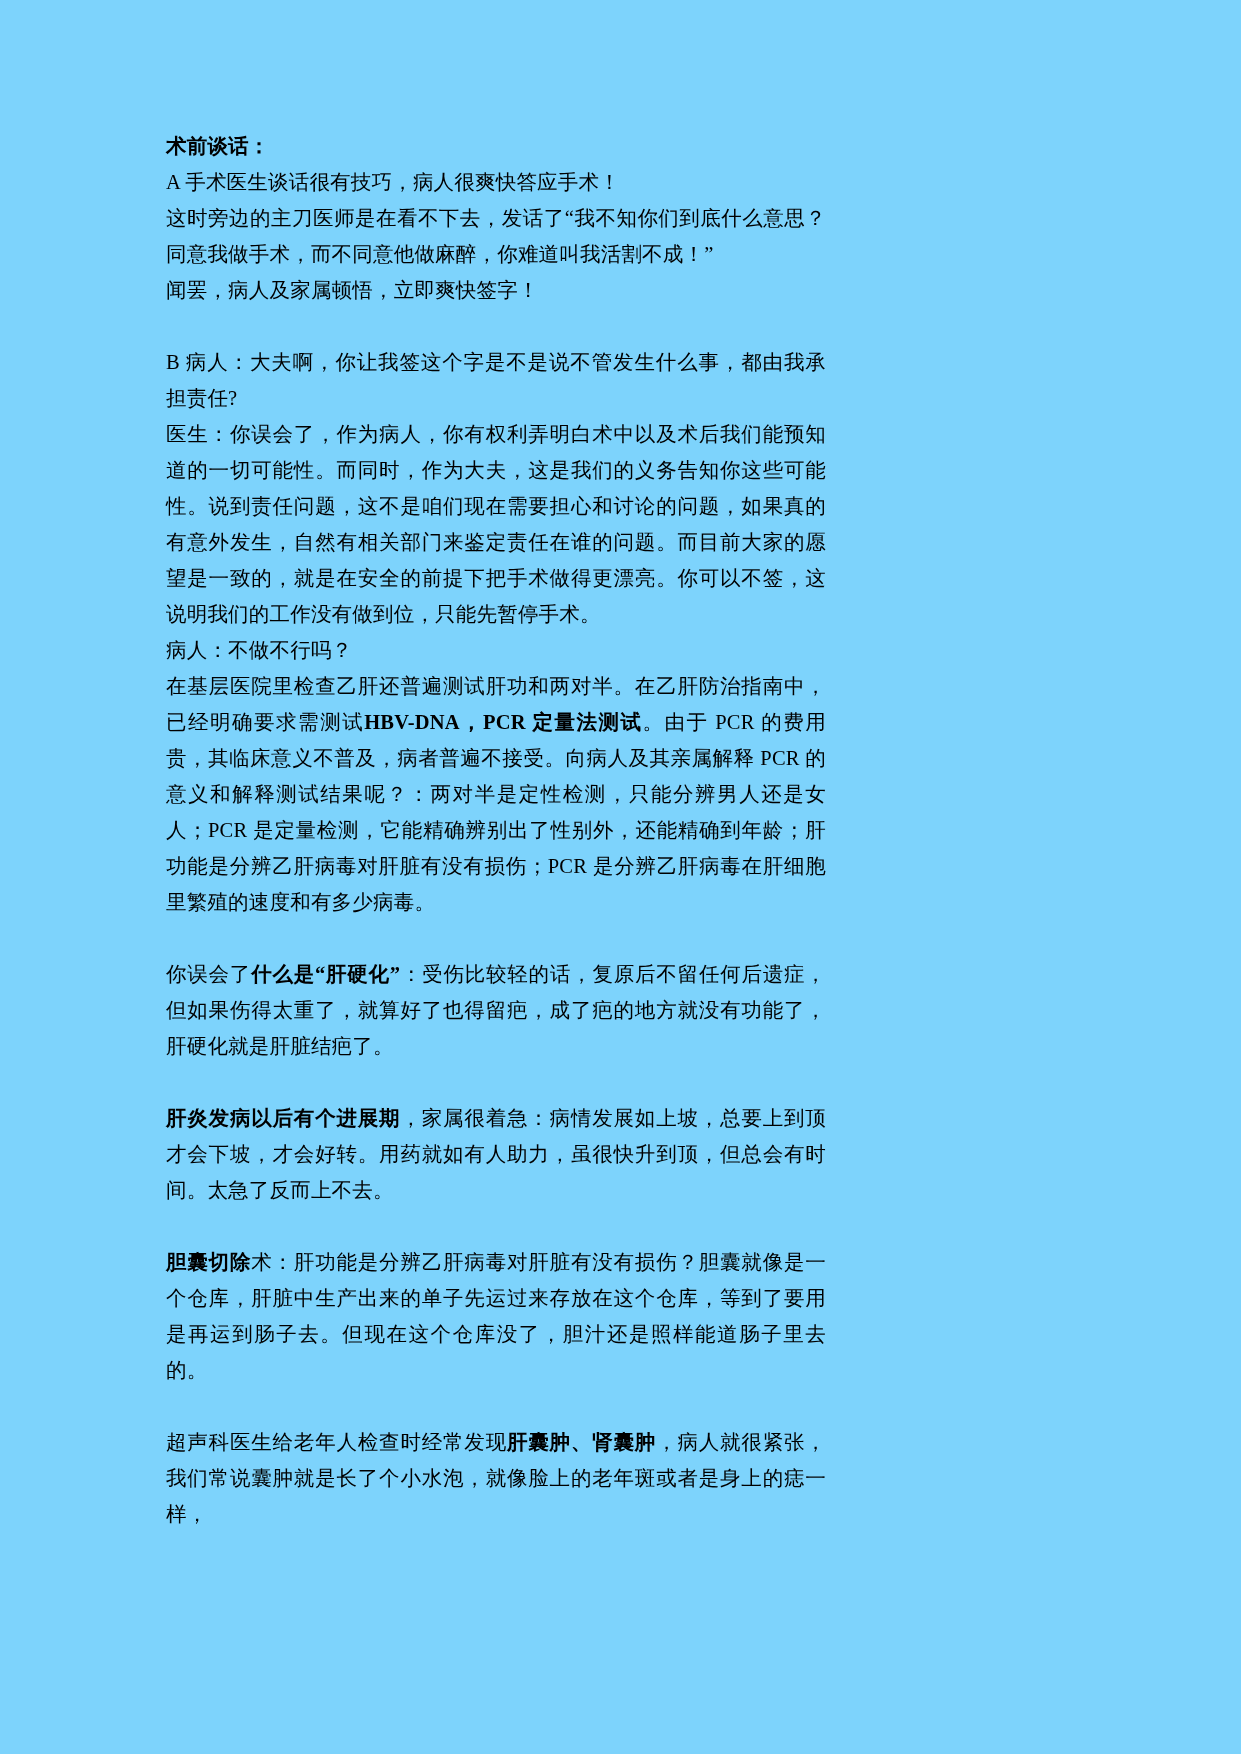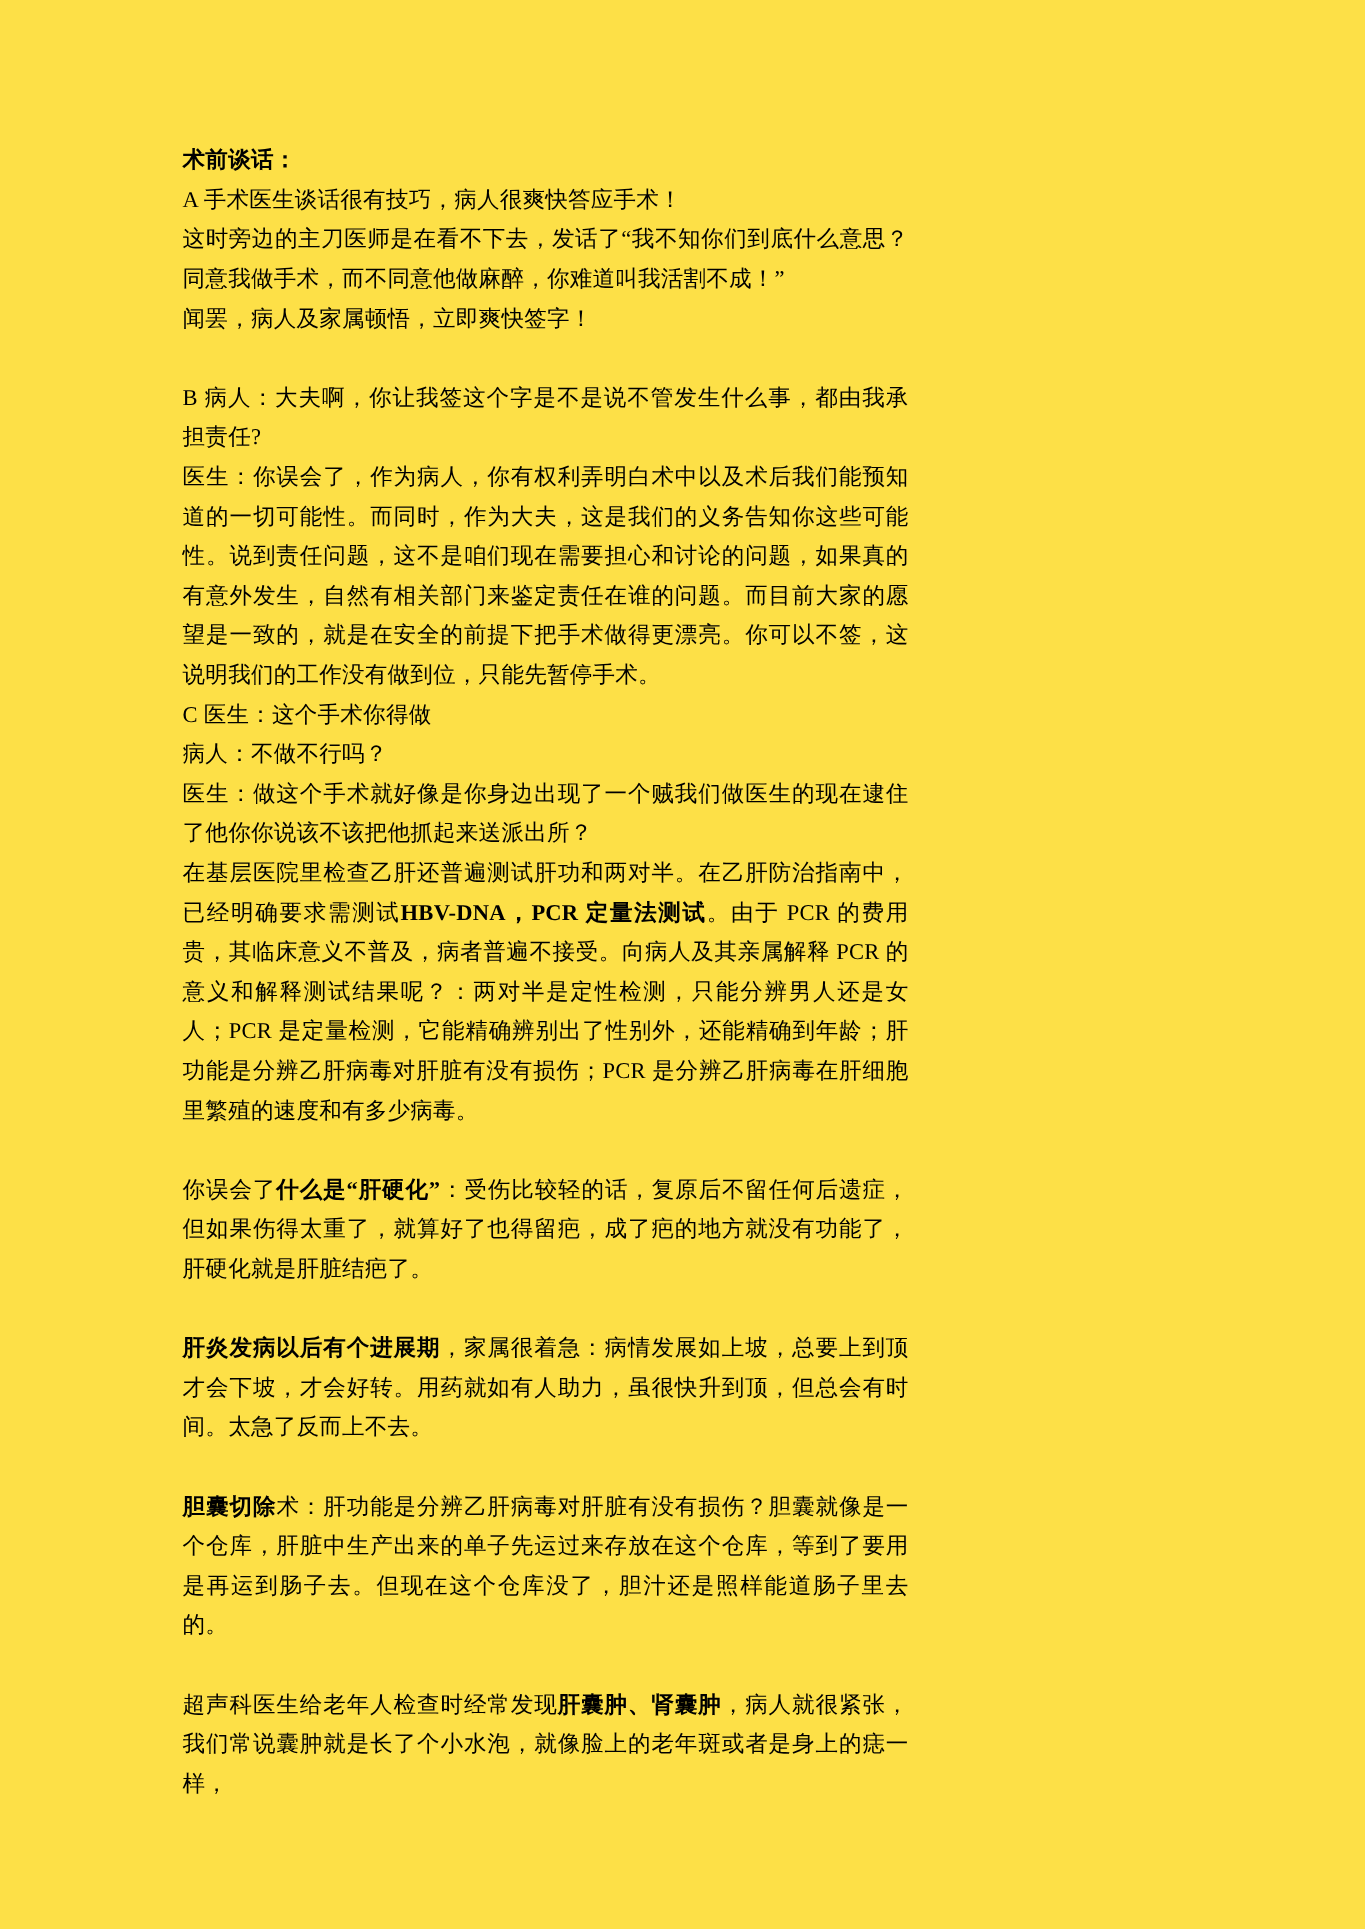--- a/index.html
+++ b/index.html
@@ -14,21 +14,21 @@
     color: #000000;
     position: relative;
     overflow: hidden;
   }
   .page {
     position: absolute;
     left: 0;
     top: 0;
     width: 1241px;
     height: 1754px;
-    background: #fde047;
+    background: #7dd3fc;
   }
   .content {
     position: absolute;
     left: 166px;
     top: 128px;
     width: 660px;
   }
   p {
     margin: 0;
     font-size: 20.5px;
@@ -56,23 +56,21 @@
 
     <p class="title">术前谈话：</p>
     <p>A 手术医生谈话很有技巧，病人很爽快答应手术！</p>
     <p>这时旁边的主刀医师是在看不下去，发话了“我不知你们到底什么意思？同意我做手术，而不同意他做麻醉，你难道叫我活割不成！”</p>
     <p>闻罢，病人及家属顿悟，立即爽快签字！</p>
 
     <div class="gap"></div>
 
     <p>B 病人：大夫啊，你让我签这个字是不是说不管发生什么事，都由我承担责任?</p>
     <p>医生：你误会了，作为病人，你有权利弄明白术中以及术后我们能预知道的一切可能性。而同时，作为大夫，这是我们的义务告知你这些可能性。说到责任问题，这不是咱们现在需要担心和讨论的问题，如果真的有意外发生，自然有相关部门来鉴定责任在谁的问题。而目前大家的愿望是一致的，就是在安全的前提下把手术做得更漂亮。你可以不签，这说明我们的工作没有做到位，只能先暂停手术。</p>
-    <p>C 医生：这个手术你得做</p>
     <p>病人：不做不行吗？</p>
-    <p>医生：做这个手术就好像是你身边出现了一个贼我们做医生的现在逮住了他你你说该不该把他抓起来送派出所？</p>
 
     <p><span>在基层医院里检查乙肝还普遍测试肝功和两对半。在乙肝防治指南中，已经明确要求需测试</span><span class="strong">HBV-DNA，PCR 定量法测试</span><span>。由于 PCR 的费用贵，其临床意义不普及，病者普遍不接受。向病人及其亲属解释 PCR 的意义和解释测试结果呢？：两对半是定性检测，只能分辨男人还是女人；PCR 是定量检测，它能精确辨别出了性别外，还能精确到年龄；肝功能是分辨乙肝病毒对肝脏有没有损伤；PCR 是分辨乙肝病毒在肝细胞里繁殖的速度和有多少病毒。</span></p>
 
     <div class="gap"></div>
 
     <p><span>你误会了</span><span class="strong">什么是“肝硬化”</span><span>：受伤比较轻的话，复原后不留任何后遗症，但如果伤得太重了，就算好了也得留疤，成了疤的地方就没有功能了，肝硬化就是肝脏结疤了。</span></p>
 
     <div class="gap"></div>
 
     <p><span class="strong">肝炎发病以后有个进展期</span><span>，家属很着急：病情发展如上坡，总要上到顶才会下坡，才会好转。用药就如有人助力，虽很快升到顶，但总会有时间。太急了反而上不去。</span></p>

